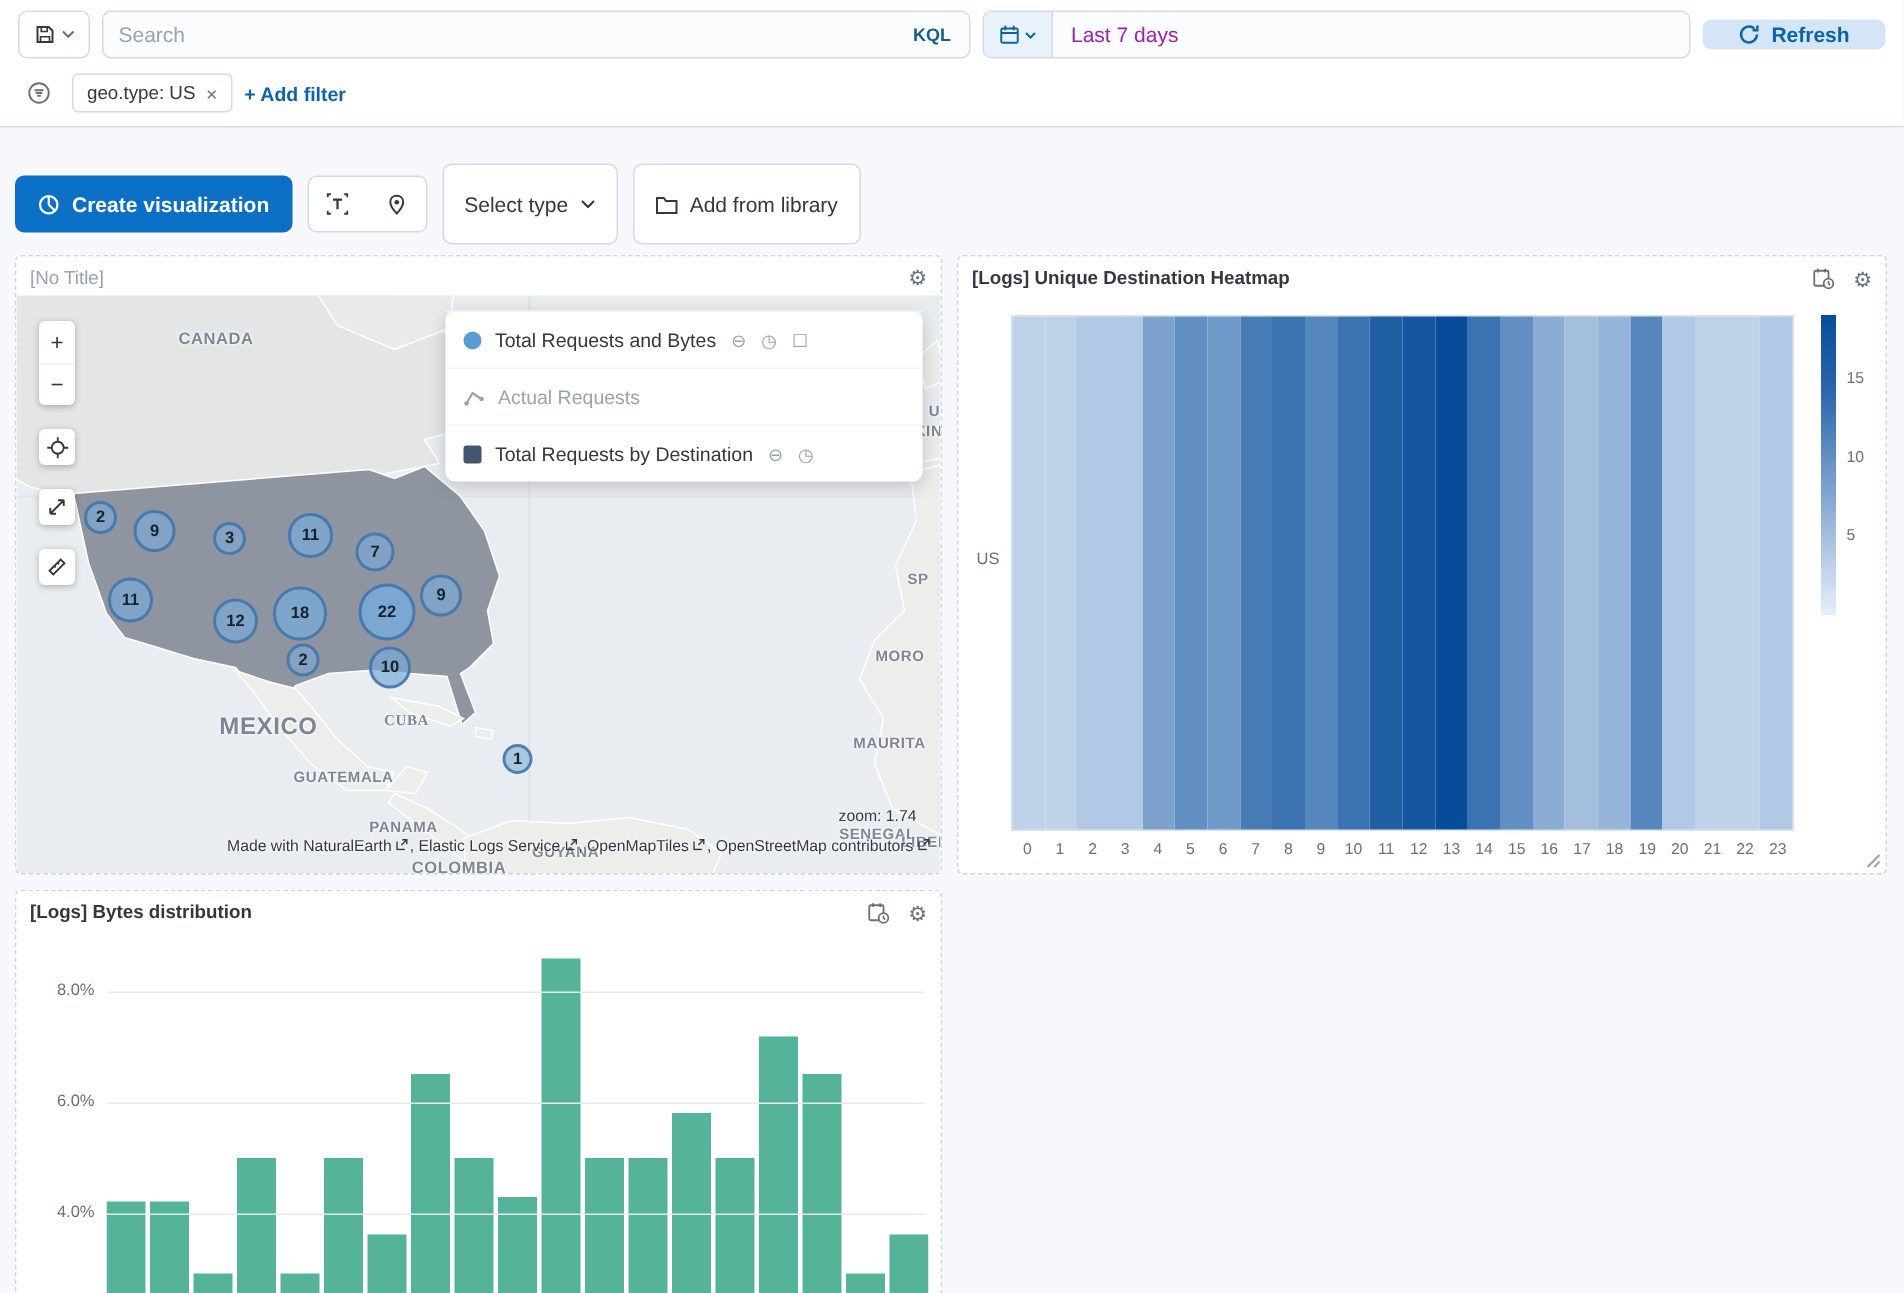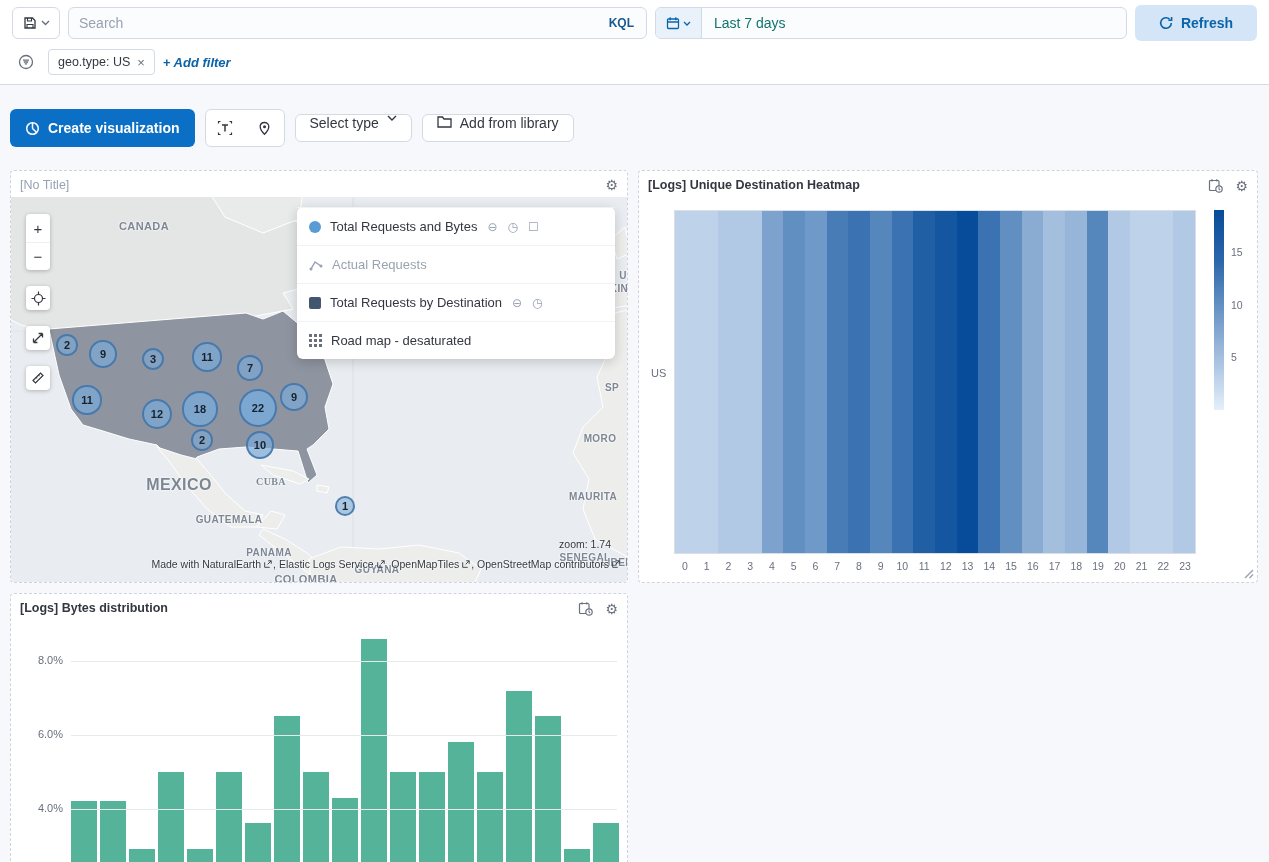--- a/index.html
+++ b/index.html
@@ -10,34 +10,34 @@
   .chrome{background:#fff;border-bottom:1px solid #d3dae6;}
   .top-bar{display:flex;align-items:center;gap:8px;padding:7px 12px;height:46px;}
   .btn{display:inline-flex;align-items:center;justify-content:center;border:1px solid #d3dae6;border-radius:6px;background:#fff;cursor:pointer;}
   .save-menu{width:48px;height:32px;gap:4px;}
   .search-box{flex:1;display:flex;align-items:center;height:32px;border:1px solid #d3dae6;border-radius:6px;background:#fbfcfd;}
   .search-box input{flex:1;border:none;outline:none;background:transparent;font:14px "Liberation Sans",sans-serif;padding:0 10px;color:#343741;}
   .search-box input::placeholder{color:#98a2b3;}
   .kql{font-size:12px;font-weight:700;color:#18598f;padding:0 12px;cursor:pointer;}
   .date-group{display:flex;width:472px;height:32px;border:1px solid #d3dae6;border-radius:6px;overflow:hidden;background:#fbfcfd;}
   .cal-btn{display:flex;align-items:center;justify-content:center;gap:3px;width:46px;background:#e9f2fb;border:none;border-right:1px solid #d3dae6;cursor:pointer;}
-  .date-display{display:flex;align-items:center;padding:0 12px;font-size:14px;color:#0f766e;flex:1;cursor:pointer;}
-  .refresh-btn{display:inline-flex;align-items:center;gap:8px;height:36px;width:122px;justify-content:center;background:#d3e5f6;color:#0b64a9;border:none;border-radius:6px;font-size:14px;font-weight:600;cursor:pointer;}
+  .date-display{display:flex;align-items:center;padding:0 12px;font-size:14px;color:#a21caf;flex:1;cursor:pointer;}
+  .refresh-btn{display:inline-flex;align-items:center;gap:8px;height:20px;width:122px;justify-content:center;background:#d3e5f6;color:#0b64a9;border:none;border-radius:6px;font-size:14px;font-weight:600;cursor:pointer;}
   .filter-bar{display:flex;align-items:center;gap:8px;padding:2px 12px 8px;height:38px;}
   .filter-menu-btn{width:28px;height:28px;border:none;background:transparent;display:flex;align-items:center;justify-content:center;cursor:pointer;}
   .pill{display:inline-flex;align-items:center;gap:7px;height:26px;padding:0 9px;border:1px solid #d3dae6;border-radius:4px;background:#fff;font-size:12.5px;cursor:pointer;}
   .pill .x{color:#69707d;font-size:13px;}
-  .add-filter{color:#0b64a9;font-size:13px;font-weight:600;text-decoration:none;cursor:pointer;font-style:italic;}
+  .add-filter{color:#0b64a9;font-size:13px;font-weight:600;text-decoration:none;cursor:pointer;}
 
   
   .toolbar{display:flex;align-items:center;gap:10px;padding:24px 10px 0;}
   .primary-btn{display:inline-flex;align-items:center;gap:8px;height:38px;padding:0 15px;background:#0b70c5;color:#fff;border:none;border-radius:6px;font-size:14px;font-weight:600;cursor:pointer;}
   .group{display:inline-flex;height:38px;border:1px solid #d3dae6;border-radius:6px;background:#fff;overflow:hidden;}
   .group button{width:39px;border:none;background:transparent;display:flex;align-items:center;justify-content:center;cursor:pointer;}
-  .outline-btn{display:inline-flex;gap:8px;height:28px;padding:0 14px;border:1px solid #d3dae6;border-radius:6px;background:#fff;font-size:14px;color:#343741;cursor:pointer;}
+  .outline-btn{display:inline-flex;align-items:center;gap:8px;height:54px;padding:0 14px;border:1px solid #d3dae6;border-radius:6px;background:#fff;font-size:14px;color:#343741;cursor:pointer;}
 
   
   .panel{position:absolute;background:#fff;border:1px dashed #ccd4e0;border-radius:4px;}
   .panel-header{position:absolute;top:0;left:0;right:0;height:26px;display:flex;align-items:flex-start;justify-content:space-between;padding:7px 9px 0;z-index:7;gap:14px;}
   .panel-title{font-size:12.5px;font-weight:700;color:#343741;}
   .panel-title.untitled{color:#98a2b3;font-weight:400;}
   .panel-icons{display:flex;gap:12px;align-items:center;color:#69707d;}
   .gear{font-size:14px;line-height:1;cursor:pointer;color:#69707d;}
 
   
@@ -233,34 +233,20 @@
               <circle cx="2" cy="11" r="1.5" fill="#98a2b3"></circle>
               <circle cx="12" cy="8" r="1.5" fill="#98a2b3"></circle>
             </svg>
             <span>Actual Requests</span>
           </div>
           <div class="layer-row">
             <span class="ly-sq"></span>
             <span>Total Requests by Destination</span>
             <span class="ly-trail">⊖</span>
             <span class="ly-trail">◷</span>
-          </div>
-          <div class="layer-row">
-            <svg width="13" height="13" viewBox="0 0 13 13">
-              <rect x="0" y="0" width="3" height="3" fill="#69707d"></rect>
-              <rect x="5" y="0" width="3" height="3" fill="#69707d"></rect>
-              <rect x="10" y="0" width="3" height="3" fill="#69707d"></rect>
-              <rect x="0" y="5" width="3" height="3" fill="#69707d"></rect>
-              <rect x="5" y="5" width="3" height="3" fill="#69707d"></rect>
-              <rect x="10" y="5" width="3" height="3" fill="#69707d"></rect>
-              <rect x="0" y="10" width="3" height="3" fill="#69707d"></rect>
-              <rect x="5" y="10" width="3" height="3" fill="#69707d"></rect>
-              <rect x="10" y="10" width="3" height="3" fill="#69707d"></rect>
-            </svg>
-            <span>Road map - desaturated</span>
           </div>
         </div>
     </div>
 
     <span class="zoom-label">zoom: 1.74</span>
     <div class="map-attribution"><span>Made with NaturalEarth</span><span class="ext"><svg width="8" height="8" viewBox="0 0 8 8">
             <path d="M1 2.5H.7v4.8h4.8V7" fill="none" stroke="#343741" stroke-width=".9"></path>
             <path d="M4.2 .8h3v3M7.2 .8L3.6 4.4" fill="none" stroke="#343741" stroke-width=".9"></path>
           </svg></span>, <span>Elastic Logs Service</span><span class="ext"><svg width="8" height="8" viewBox="0 0 8 8">
             <path d="M1 2.5H.7v4.8h4.8V7" fill="none" stroke="#343741" stroke-width=".9"></path>

